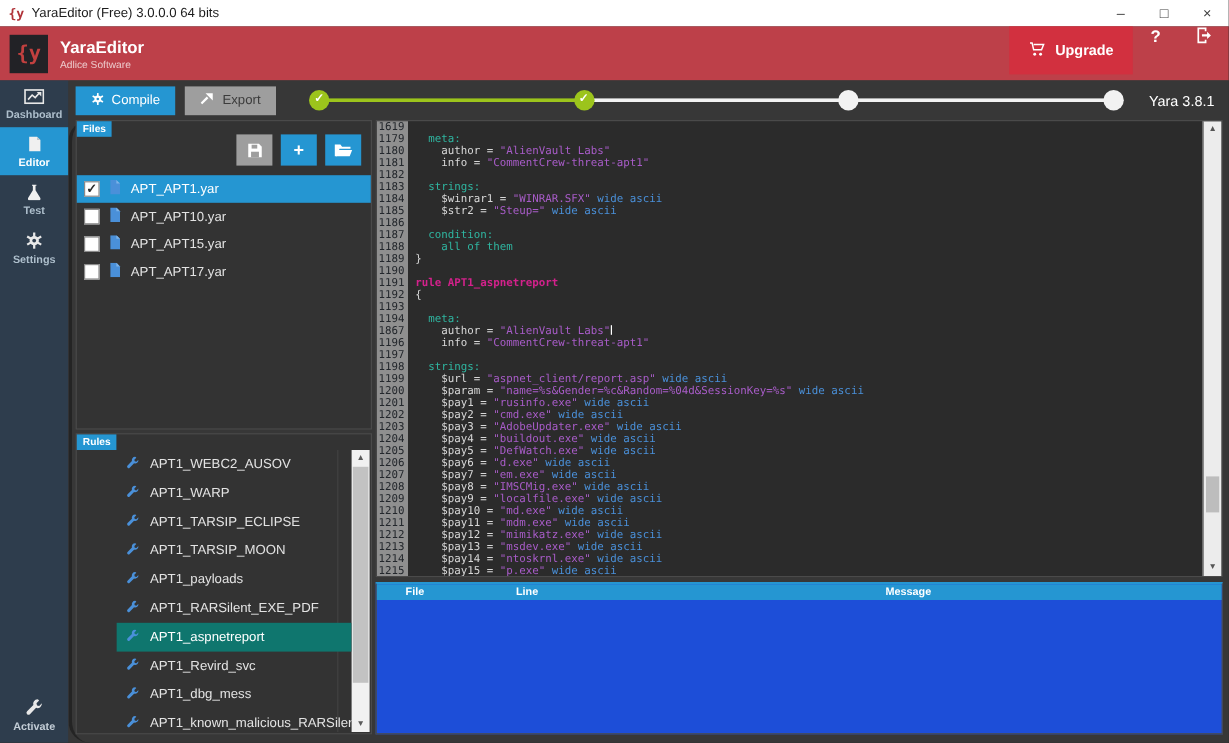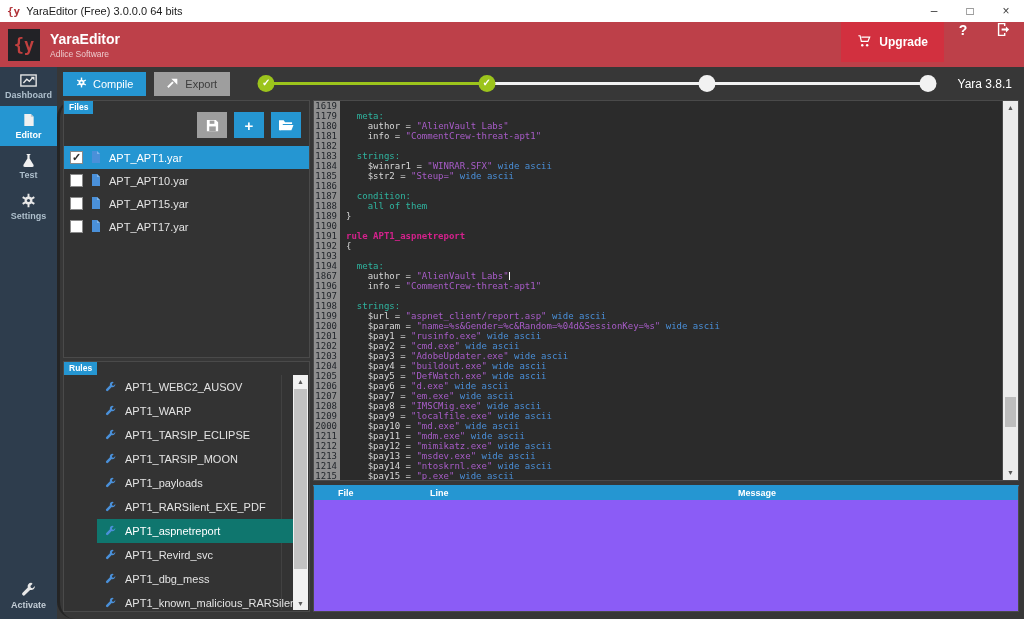--- a/index.html
+++ b/index.html
@@ -79,21 +79,21 @@
   .code { padding-left:6px; }
   .kw { color:#2fb5a0; } .str { color:#a85cc8; } .mod { color:#4a90d9; }
   .id { color:#d8d8d8; } .pl { color:#d8d8d8; } .rule { color:#d4218c; font-weight:bold; }
   .caret { display:inline-block; width:1px; height:8px; background:#ffffff; vertical-align:-1px; }
   .ed-scroll { position:absolute; top:0; right:0; bottom:0; width:16px; background:#ececec; border-left:1px solid #4a4a4a; }
   .ed-scroll .arr { position:absolute; left:0; right:0; height:14px; color:#555; font-size:7px; text-align:center; line-height:14px; cursor:pointer; }
   .ed-scroll .arr.down { bottom:0; }
   .ed-scroll .thumb { position:absolute; left:2px; right:2px; top:78%; height:30px; background:#bdbdbd; cursor:pointer; }
 
   
-  .messages { flex:1; margin-top:4px; background:#8b5cf6; border:1px solid #4a4a4a; border-top:2px solid #2596d2; position:relative; }
+  .messages { flex:1; margin-top:4px; background:#1d4ed8; border:1px solid #4a4a4a; border-top:2px solid #2596d2; position:relative; }
   .msg-header { height:13px; background:#2596d2; position:relative; }
   .msg-col { position:absolute; top:0; color:#fff; font-size:9px; font-weight:bold; line-height:13px; }
   .msg-col.c0 { left:24px; } .msg-col.c1 { left:116px; } .msg-col.c2 { left:424px; }
   .msg-body { position:absolute; top:13px; left:0; right:0; bottom:0; }
 </style>
 </head>
 <body>
 
 <div class="window">
 
@@ -355,21 +355,21 @@
                 <div class="codeline"><span class="ln">1200</span><span class="code"><span class="id">    $param = </span><span class="str">"name=%s&amp;Gender=%c&amp;Random=%04d&amp;SessionKey=%s"</span><span class="mod"> wide ascii</span></span></div>
                 <div class="codeline"><span class="ln">1201</span><span class="code"><span class="id">    $pay1 = </span><span class="str">"rusinfo.exe"</span><span class="mod"> wide ascii</span></span></div>
                 <div class="codeline"><span class="ln">1202</span><span class="code"><span class="id">    $pay2 = </span><span class="str">"cmd.exe"</span><span class="mod"> wide ascii</span></span></div>
                 <div class="codeline"><span class="ln">1203</span><span class="code"><span class="id">    $pay3 = </span><span class="str">"AdobeUpdater.exe"</span><span class="mod"> wide ascii</span></span></div>
                 <div class="codeline"><span class="ln">1204</span><span class="code"><span class="id">    $pay4 = </span><span class="str">"buildout.exe"</span><span class="mod"> wide ascii</span></span></div>
                 <div class="codeline"><span class="ln">1205</span><span class="code"><span class="id">    $pay5 = </span><span class="str">"DefWatch.exe"</span><span class="mod"> wide ascii</span></span></div>
                 <div class="codeline"><span class="ln">1206</span><span class="code"><span class="id">    $pay6 = </span><span class="str">"d.exe"</span><span class="mod"> wide ascii</span></span></div>
                 <div class="codeline"><span class="ln">1207</span><span class="code"><span class="id">    $pay7 = </span><span class="str">"em.exe"</span><span class="mod"> wide ascii</span></span></div>
                 <div class="codeline"><span class="ln">1208</span><span class="code"><span class="id">    $pay8 = </span><span class="str">"IMSCMig.exe"</span><span class="mod"> wide ascii</span></span></div>
                 <div class="codeline"><span class="ln">1209</span><span class="code"><span class="id">    $pay9 = </span><span class="str">"localfile.exe"</span><span class="mod"> wide ascii</span></span></div>
-                <div class="codeline"><span class="ln">2000</span><span class="code"><span class="id">    $pay10 = </span><span class="str">"md.exe"</span><span class="mod"> wide ascii</span></span></div>
+                <div class="codeline"><span class="ln">1210</span><span class="code"><span class="id">    $pay10 = </span><span class="str">"md.exe"</span><span class="mod"> wide ascii</span></span></div>
                 <div class="codeline"><span class="ln">1211</span><span class="code"><span class="id">    $pay11 = </span><span class="str">"mdm.exe"</span><span class="mod"> wide ascii</span></span></div>
                 <div class="codeline"><span class="ln">1212</span><span class="code"><span class="id">    $pay12 = </span><span class="str">"mimikatz.exe"</span><span class="mod"> wide ascii</span></span></div>
                 <div class="codeline"><span class="ln">1213</span><span class="code"><span class="id">    $pay13 = </span><span class="str">"msdev.exe"</span><span class="mod"> wide ascii</span></span></div>
                 <div class="codeline"><span class="ln">1214</span><span class="code"><span class="id">    $pay14 = </span><span class="str">"ntoskrnl.exe"</span><span class="mod"> wide ascii</span></span></div>
                 <div class="codeline"><span class="ln">1215</span><span class="code"><span class="id">    $pay15 = </span><span class="str">"p.exe"</span><span class="mod"> wide ascii</span></span></div>
               </div>
             <div class="ed-scroll">
               <div class="arr up">▲</div>
               <div class="arr down">▼</div>
               <div class="thumb"></div>

